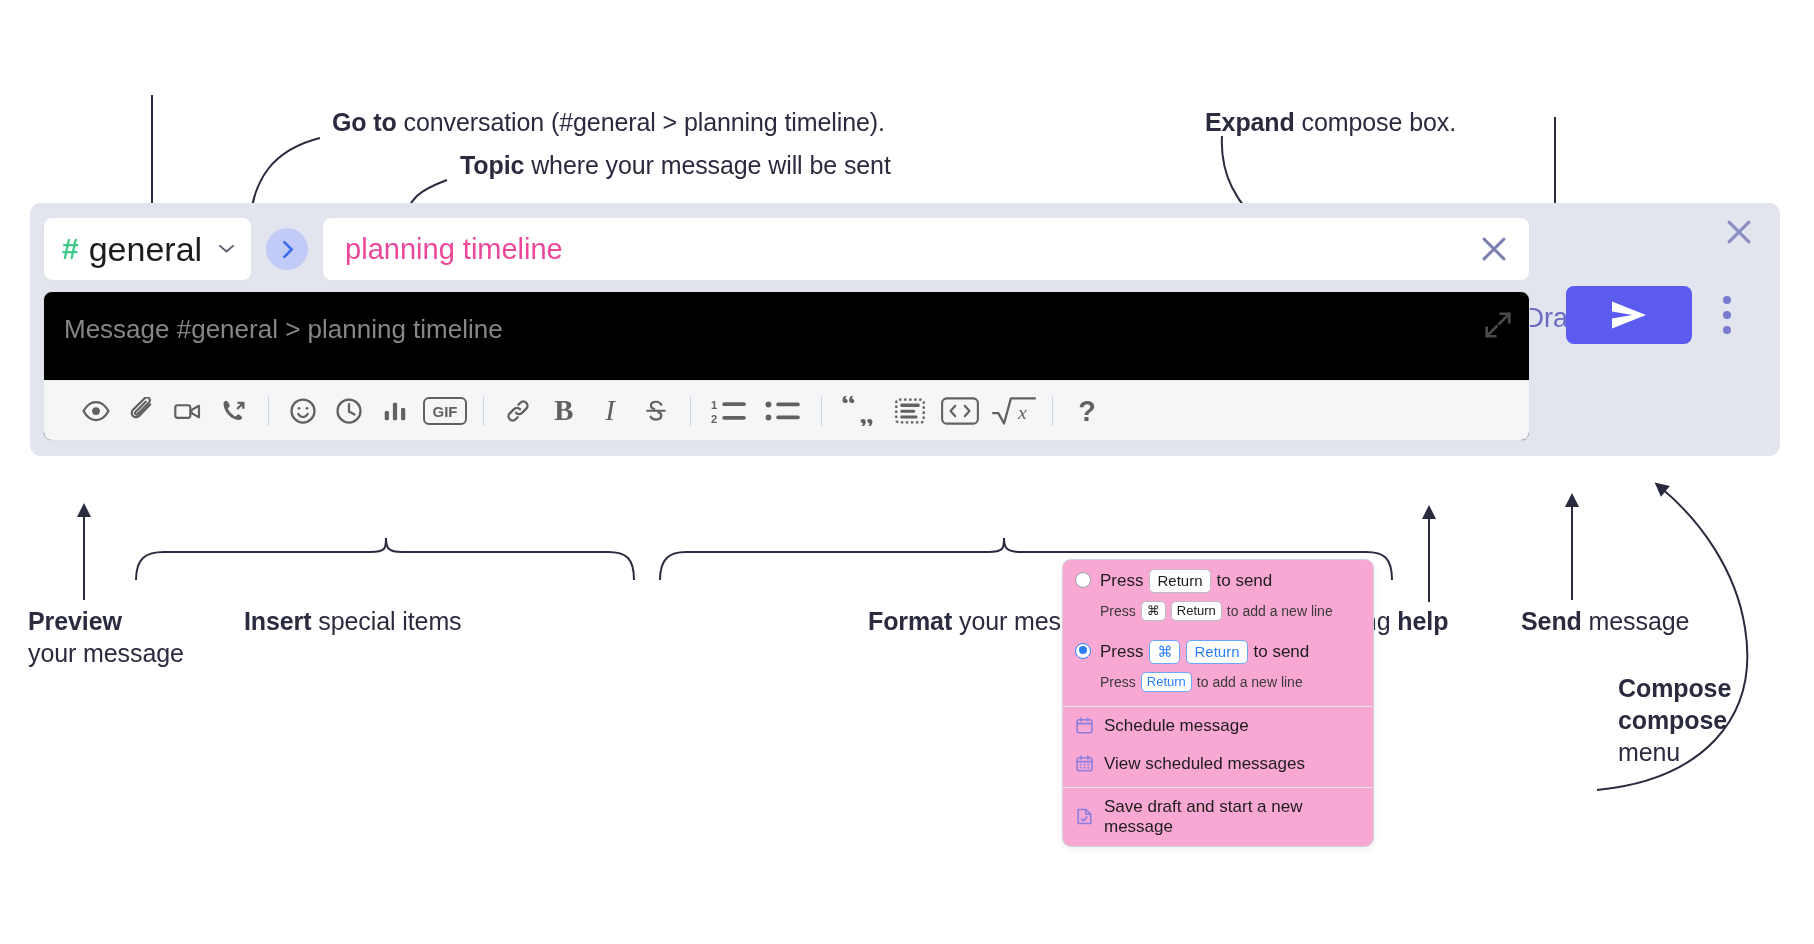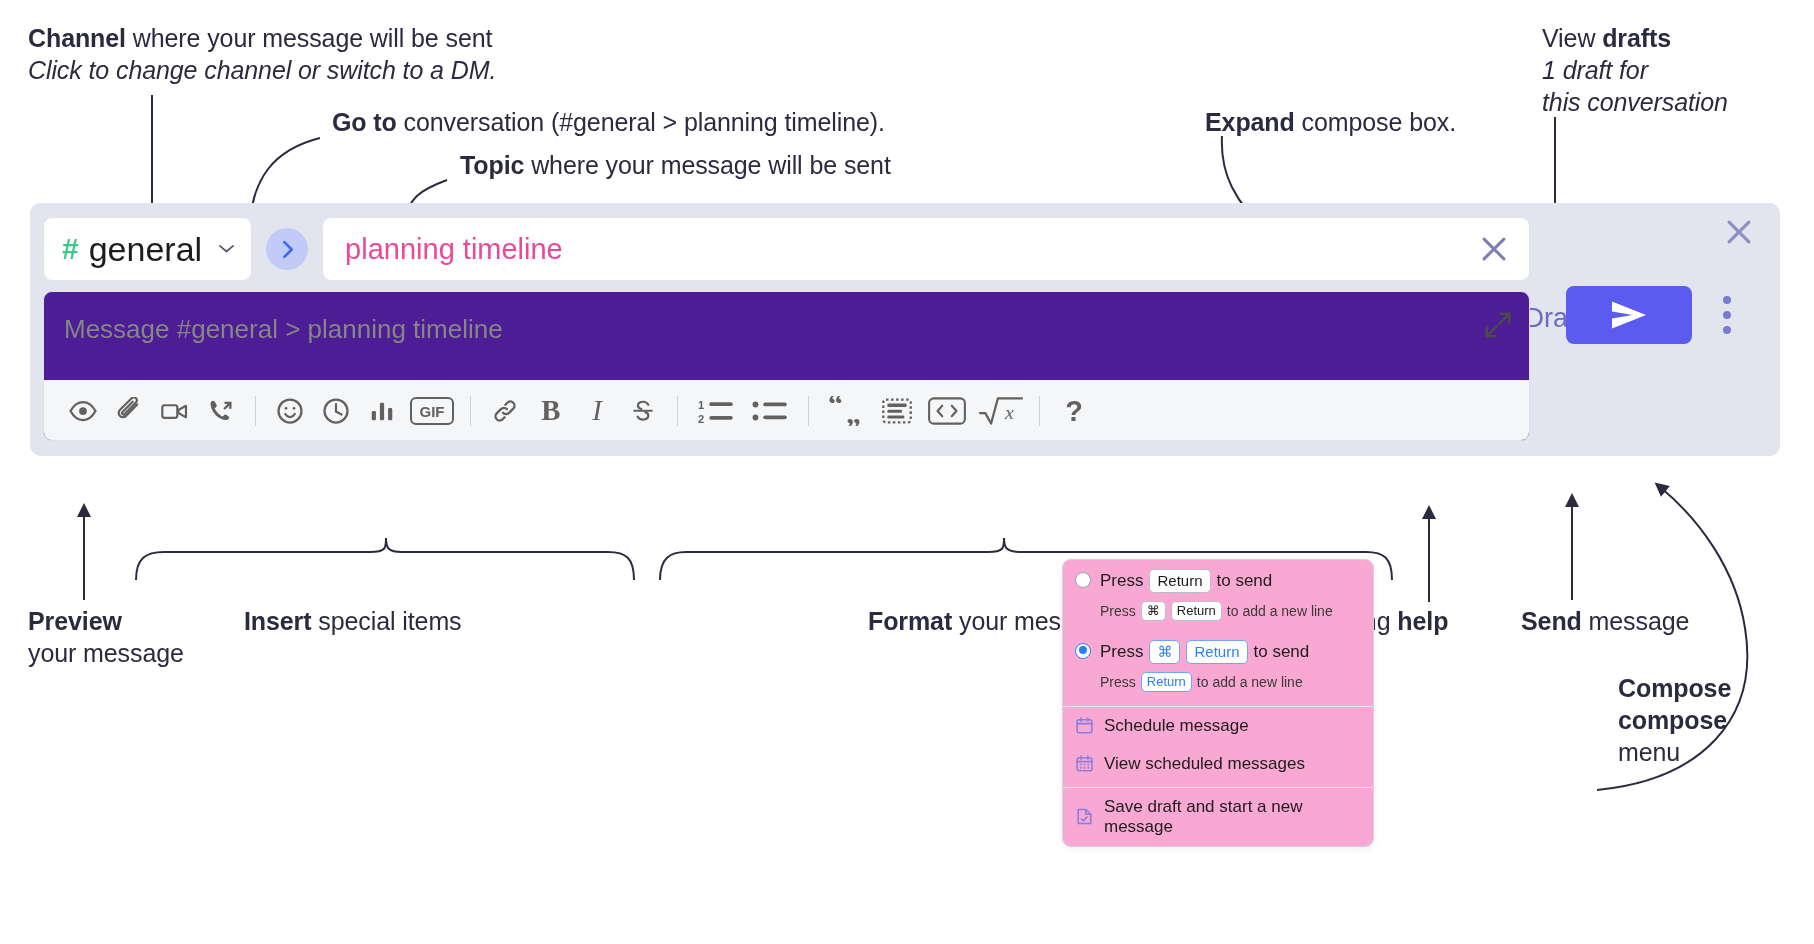--- a/index.html
+++ b/index.html
@@ -67,34 +67,34 @@
     display: flex; align-items: center;
     padding: 0 18px 0 22px;
     position: relative;
   }
   .topic-text { font-size: 29px; color: #ec4899; flex: 1; }
   .topic-clear { width: 34px; height: 34px; cursor: pointer; flex:0 0 auto;}
 
   
   .msg-box {
     position: absolute; left: 0; top: 74px; width: 100%; height: 150px;
-    background: #4c1d95; border: 1px solid #e0e2e8; border-radius: 9px;
+    background: #000000; border: 1px solid #e0e2e8; border-radius: 9px;
     overflow: hidden;
   }
   .msg-placeholder {
     position: absolute; left: 20px; top: 22px;
     font-size: 26px; color: #868686;
   }
   .expand-btn { position: absolute; right: 16px; top: 18px; width: 30px; height: 30px; cursor:pointer; }
 
   .toolbar {
     position: absolute; left: 0; bottom: 0; width: 100%; height: 60px;
     background: #f5f6f8; border-top: 1px solid #e8eaee;
     display: flex; align-items: center;
-    padding-left: 16px;
+    padding-left: 29px;
   }
   .tb-icon {
     width: 46px; height: 44px;
     display: flex; align-items: center; justify-content: center;
     color: #616161; cursor: pointer; flex: 0 0 auto;
   }
   .tb-icon.wide { width: 54px; }
   .tb-sep { width: 1px; height: 30px; background: #cfd2d8; margin: 0 11px; flex: 0 0 auto; }
 
   
@@ -175,42 +175,33 @@
       <path d="M660,580 C660,558 670,552 686,552 L988,552 C1004,552 1004,548 1004,538 C1004,548 1006,552 1022,552 L1366,552 C1384,552 1392,558 1392,580"></path>
 
       <path d="M1429,602 L1429,512" marker-end="url(#arr)"></path>
 
       <path d="M1572,600 L1572,500" marker-end="url(#arr)"></path>
 
       <path d="M1597,790 C1700,780 1760,720 1745,628 C1736,570 1700,520 1660,487" marker-end="url(#arr)"></path>
     </g>
   </svg>
 
-  <div class="anno" style="left:28px; top:22px;">
-    <div><b>Channel</b><span> where your message will be sent</span></div>
-    <div class="it">Click to change channel or switch to a DM.</div>
-  </div>
 
   <div class="anno" style="left:332px; top:106px;">
     <b>Go to</b><span> conversation (#general &gt; planning timeline).</span>
   </div>
 
   <div class="anno" style="left:460px; top:149px;">
     <b>Topic</b><span> where your message will be sent</span>
   </div>
 
   <div class="anno" style="left:1205px; top:106px;">
     <b>Expand</b><span> compose box.</span>
   </div>
 
-  <div class="anno" style="left:1542px; top:22px;">
-    <div><span>View </span><b>drafts</b></div>
-    <div class="it">1 draft for</div>
-    <div class="it">this conversation</div>
-  </div>
 
   <div class="anno" style="left:28px; top:605px;">
     <div><b>Preview</b></div>
     <div>your message</div>
   </div>
 
   <div class="anno" style="left:244px; top:605px;">
     <b>Insert</b><span> special items</span>
   </div>
 

